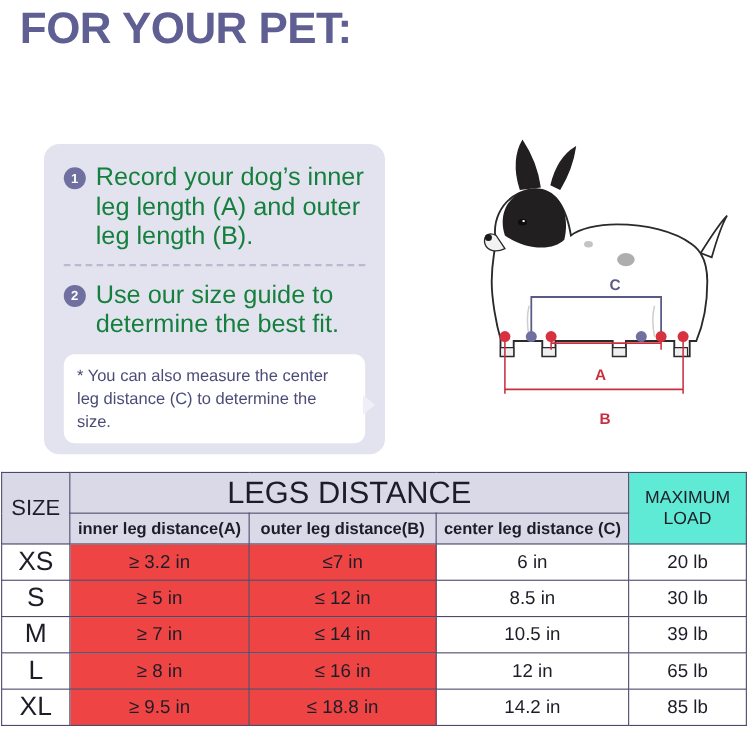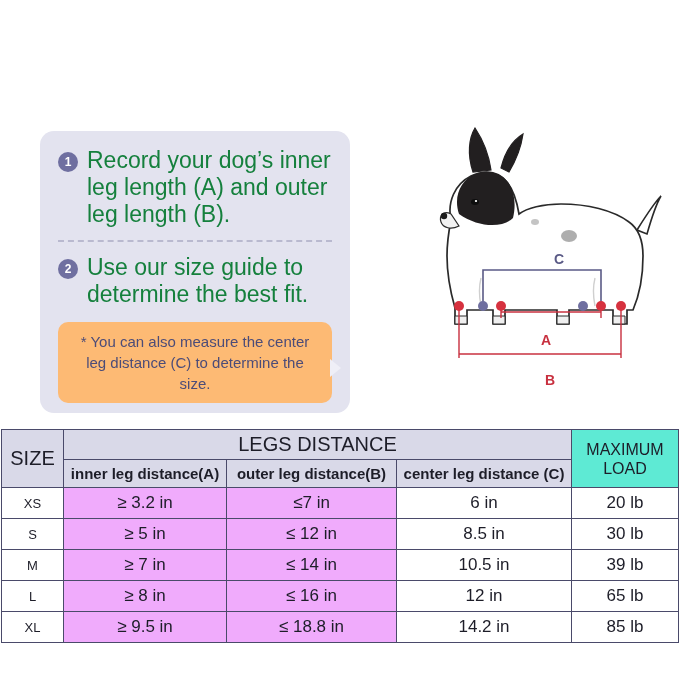--- a/index.html
+++ b/index.html
@@ -60,27 +60,26 @@
     font-size: 23px;
     line-height: 27px;
   }
   .divider {
     border: 0;
     border-top: 2px dashed #b9b9cf;
     margin: 12px 0 12px 0;
   }
   .note {
     margin-top: 14px;
-    background: #fdba74;
+    background: #ffffff;
     border-radius: 10px;
     padding: 9px 12px;
     color: #4c4c78;
     font-size: 15px;
     line-height: 21px;
-    text-align: center;
   }
   
   .note-tail {
     position: absolute;
     right: -9px;
     bottom: 26px;
     width: 0; height: 0;
     border-top: 9px solid transparent;
     border-bottom: 9px solid transparent;
     border-left: 11px solid #efeff7;
@@ -121,53 +120,54 @@
   th, td {
     border: 1px solid #4a4a6a;
     text-align: center;
     color: #1d1d28;
     font-size: 17px;
     padding: 2px 2px;
     height: 31px;
   }
   thead .hdr-main {
     background: #d9d9e8;
-    font-size: 20px;
+    font-size: 28px;
     font-weight: normal;
     height: 30px;
   }
   thead .hdr-size {
     background: #d9d9e8;
     font-size: 20px;
     font-weight: normal;
   }
   thead .hdr-sub {
     background: #d9d9e8;
     font-size: 15px;
     font-weight: bold;
     height: 28px;
   }
   thead .hdr-max {
     background: #5eead4;
     font-size: 16px;
     font-weight: normal;
     line-height: 19px;
   }
-  td.size-cell { font-size: 13px; }
-  td.hl { background: #f0abfc; }
+  td.size-cell { font-size: 24px; }
+  td.hl { background: #ef4444; }
   .col1 { width: 62px; }
   .col2 { width: 163px; }
   .col3 { width: 170px; }
   .col4 { width: 175px; }
   .col5 { width: 107px; }
 </style>
 </head>
 <body>
 
 <div class="headline">
+  <span class="l2">FOR YOUR PET:</span>
 </div>
 
 <div class="panel">
 
   <div class="step">
     <div class="badge">1</div>
     <div class="step-text">Record your dog’s inner leg length (A) and outer leg length (B).</div>
   </div>
 
   <hr class="divider">

